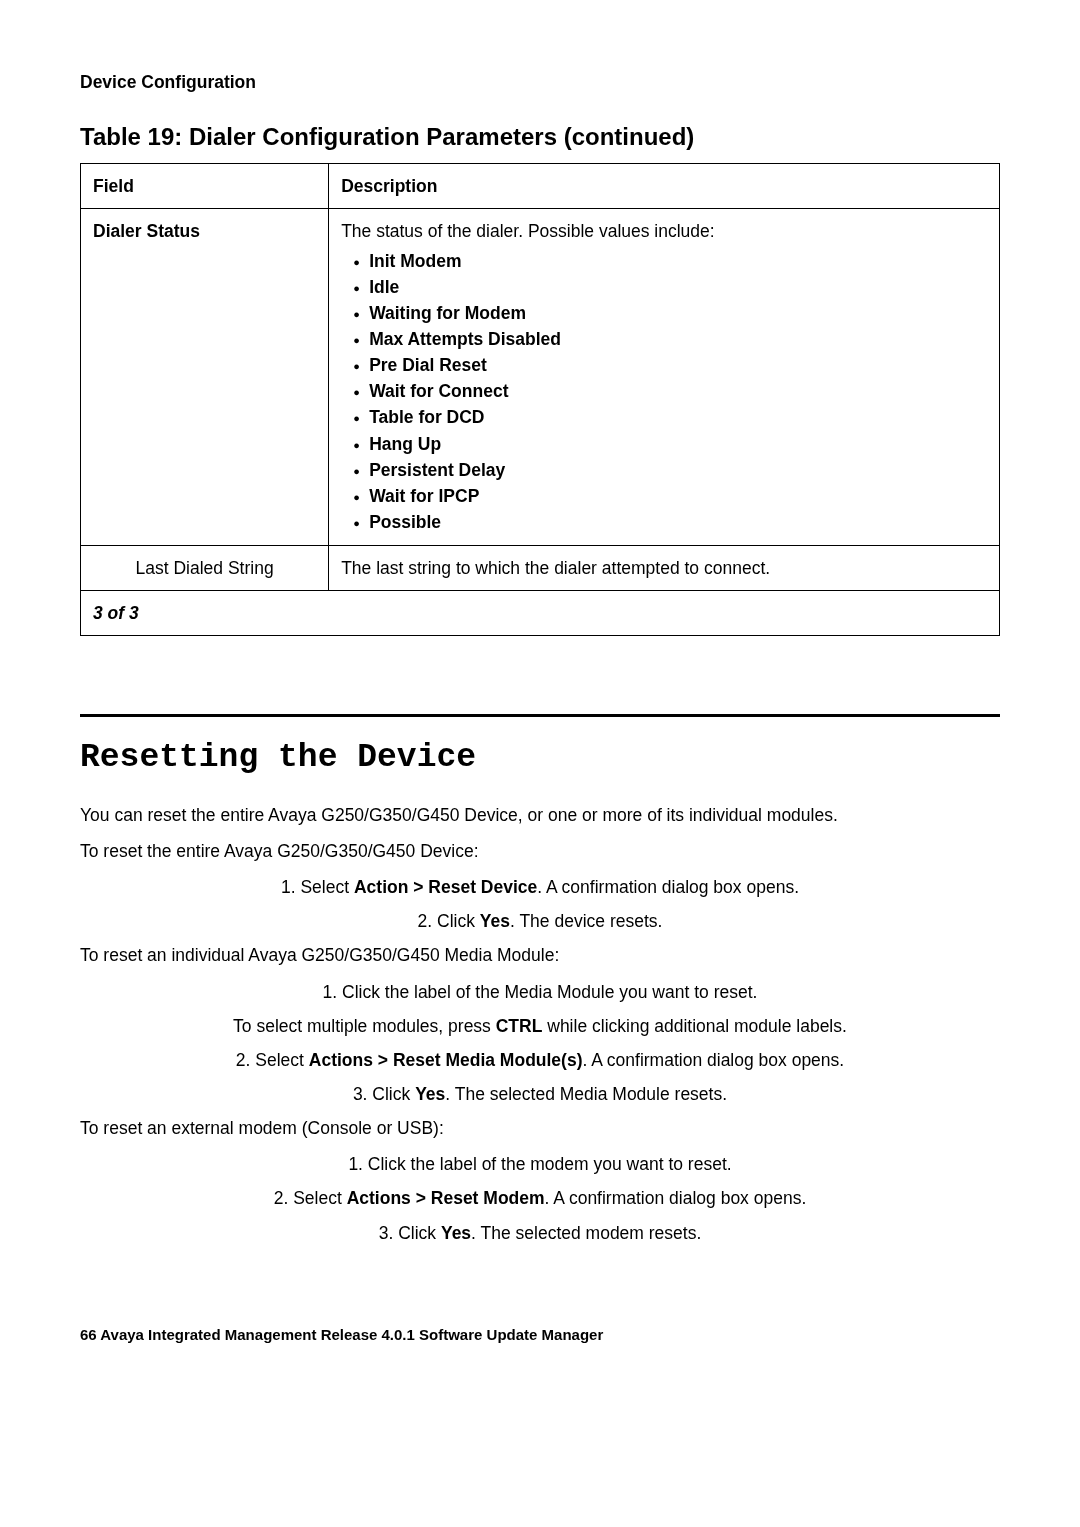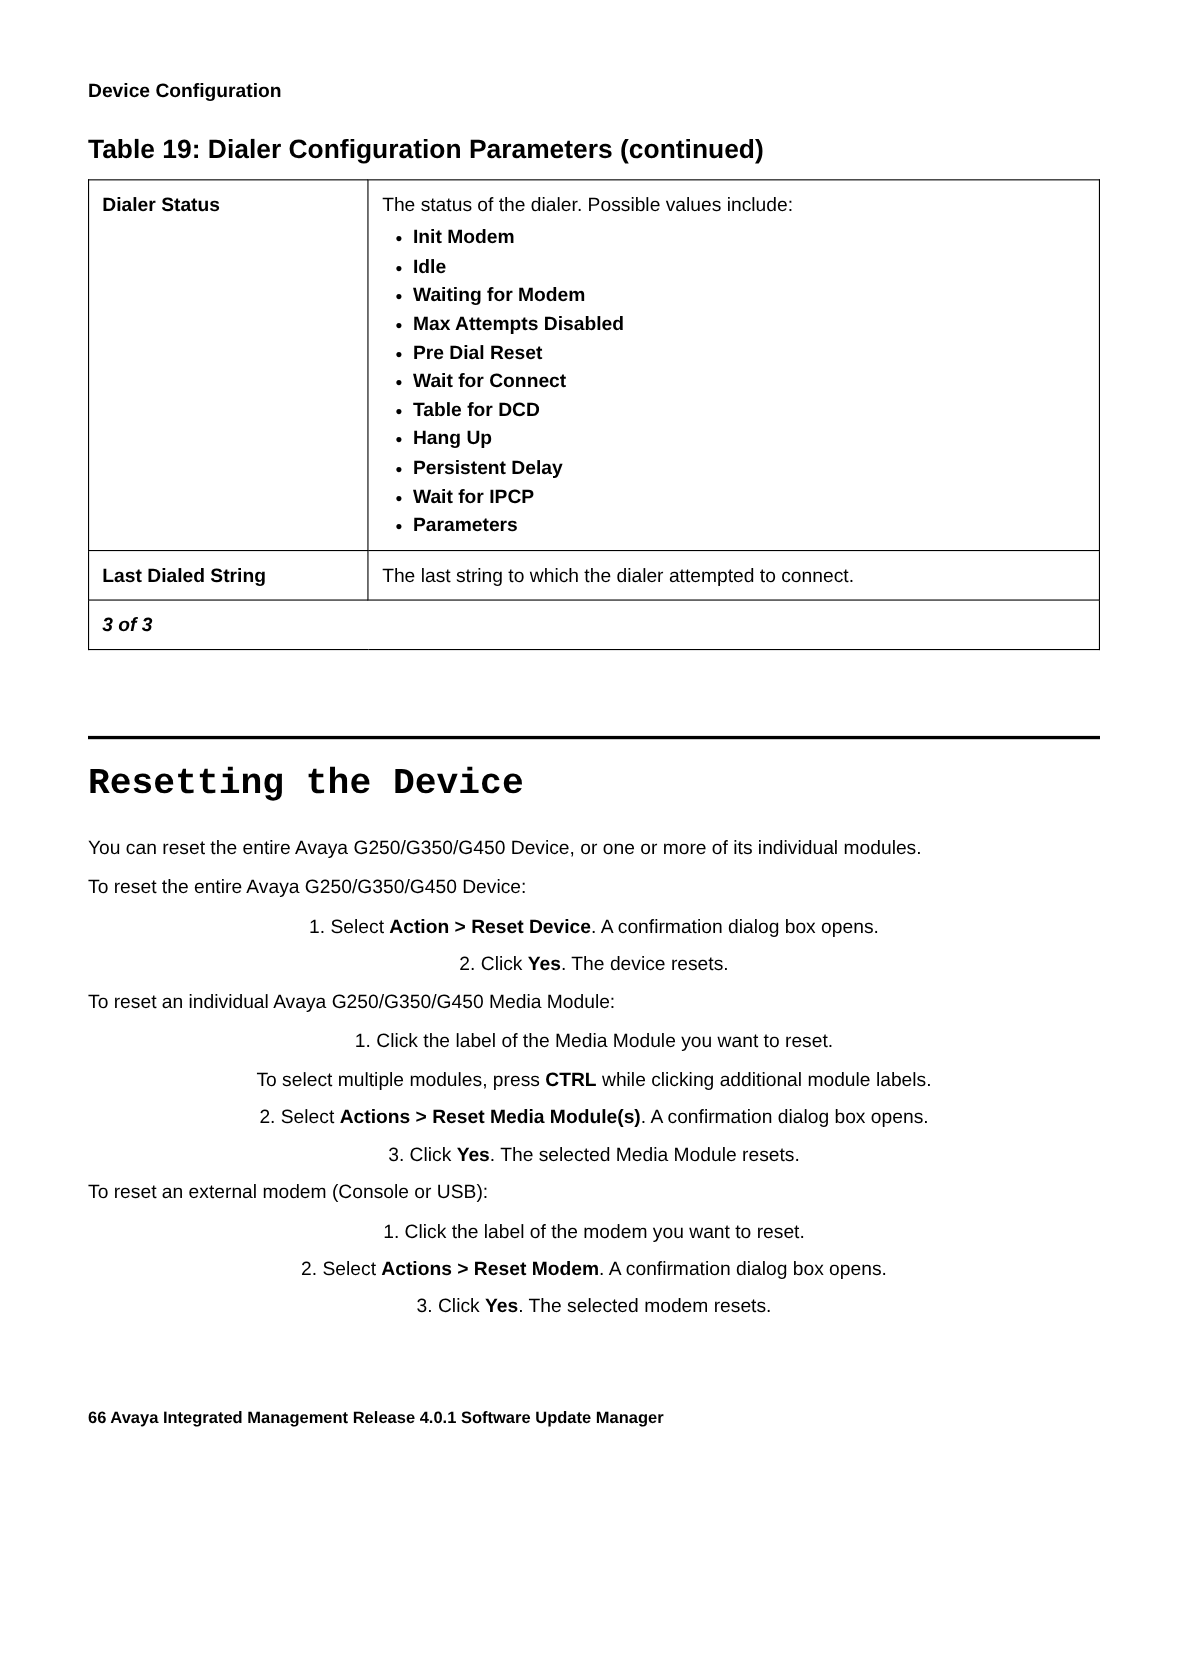--- a/index.html
+++ b/index.html
@@ -88,41 +88,45 @@
 </style>
 </head>
 <body>
 
 <div class="section-header">Device Configuration</div>
 
 <div class="table-caption">Table 19: Dialer Configuration Parameters (continued)</div>
 
 <table class="cfg">
   <tbody>
+      <tr>
+    <th style="width:27%;">Field</th>
+    <th>Description</th>
+  </tr>
   <tr>
     <td style="font-weight:bold;">Dialer Status</td>
     <td>
       <span>The status of the dialer. Possible values include:</span>
       <ul class="bullets">
         <li>Init Modem</li>
         <li>Idle</li>
         <li>Waiting for Modem</li>
         <li>Max Attempts Disabled</li>
         <li>Pre Dial Reset</li>
         <li>Wait for Connect</li>
         <li>Table for DCD</li>
         <li>Hang Up</li>
         <li>Persistent Delay</li>
         <li>Wait for IPCP</li>
-        <li>Parameters</li>
+        <li>Possible</li>
       </ul>
     </td>
   </tr>
   <tr>
-    <td style="font-weight:bold;">Last Dialed String</td>
+    <td style="font-weight:normal;text-align:center;">Last Dialed String</td>
     <td>The last string to which the dialer attempted to connect.</td>
   </tr>
   <tr>
     <td colspan="2" class="pager-cell">3 of 3</td>
   </tr>
 </tbody>
   </table>
 
 <hr class="heavy">
 <h1 class="title">Resetting the Device</h1>

